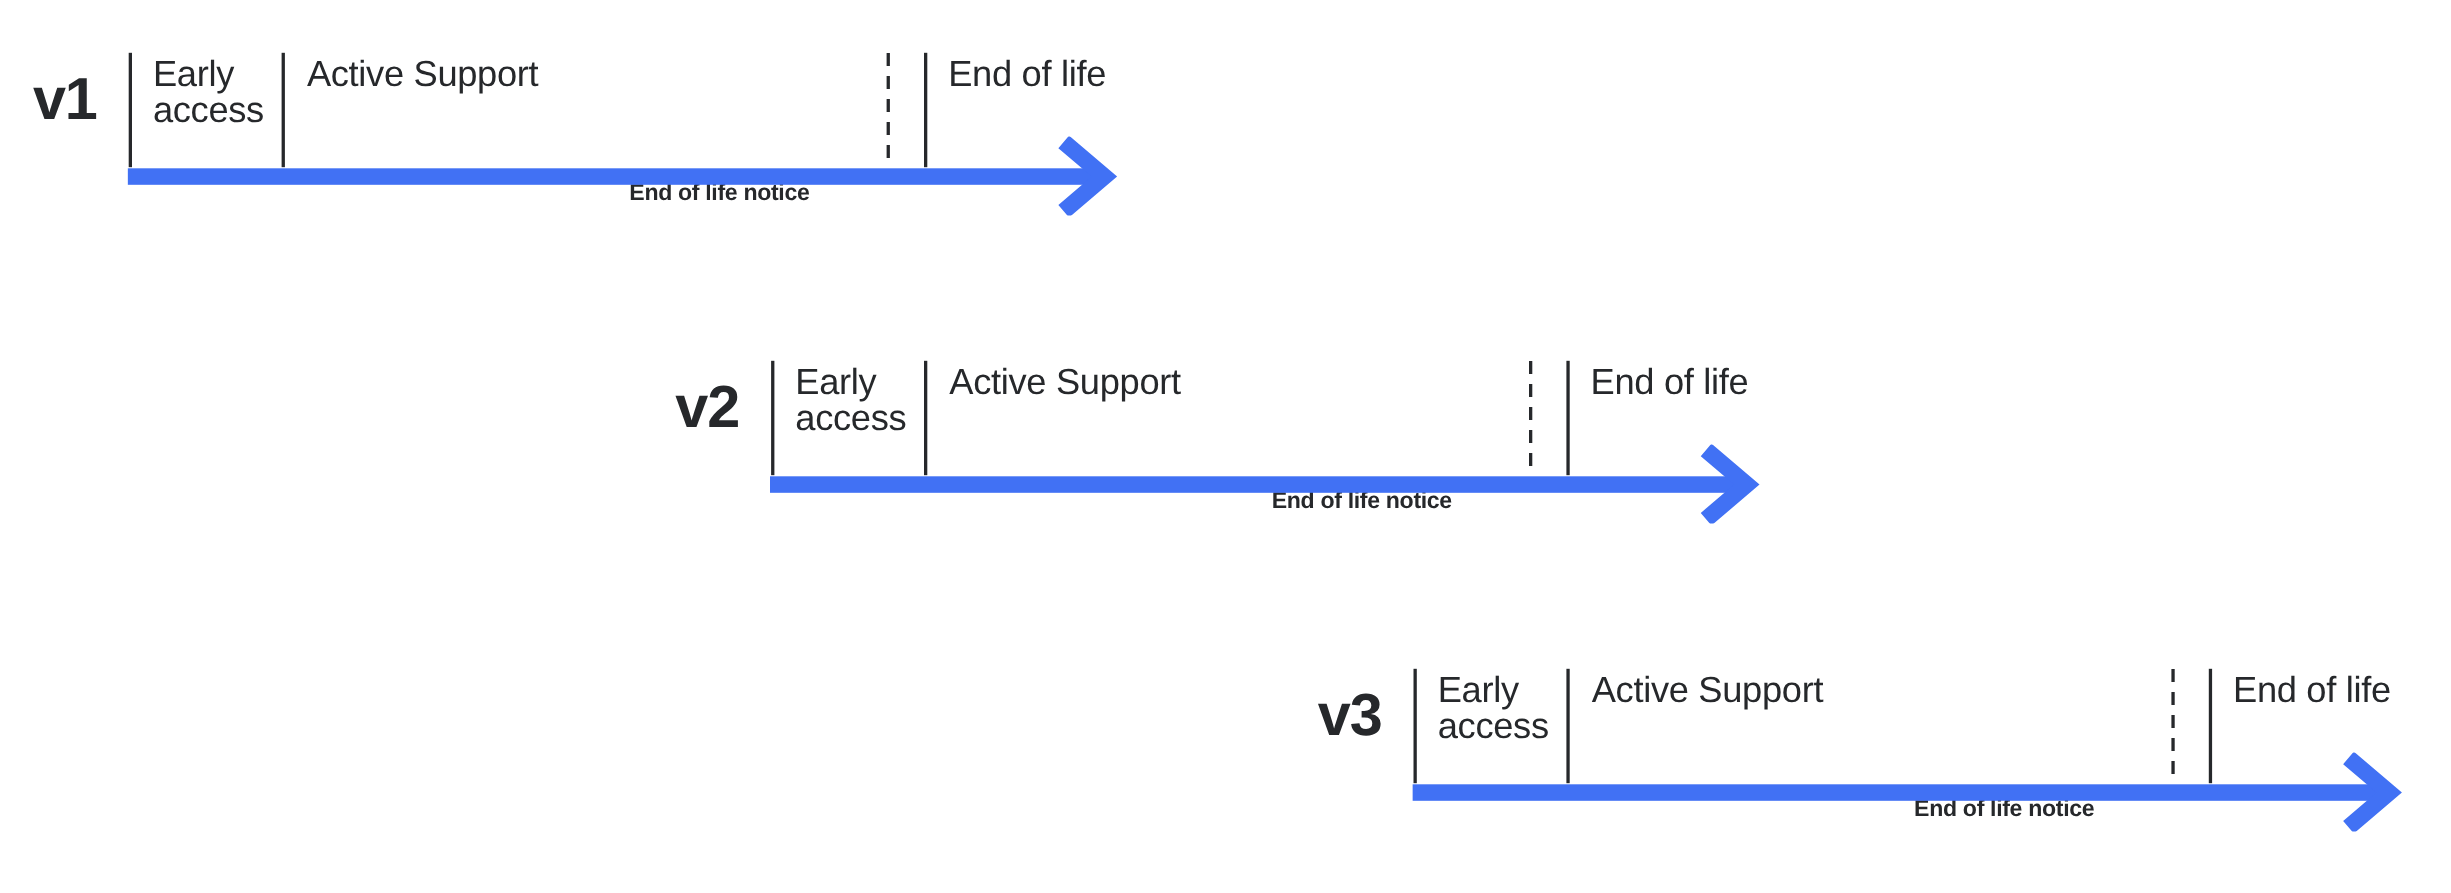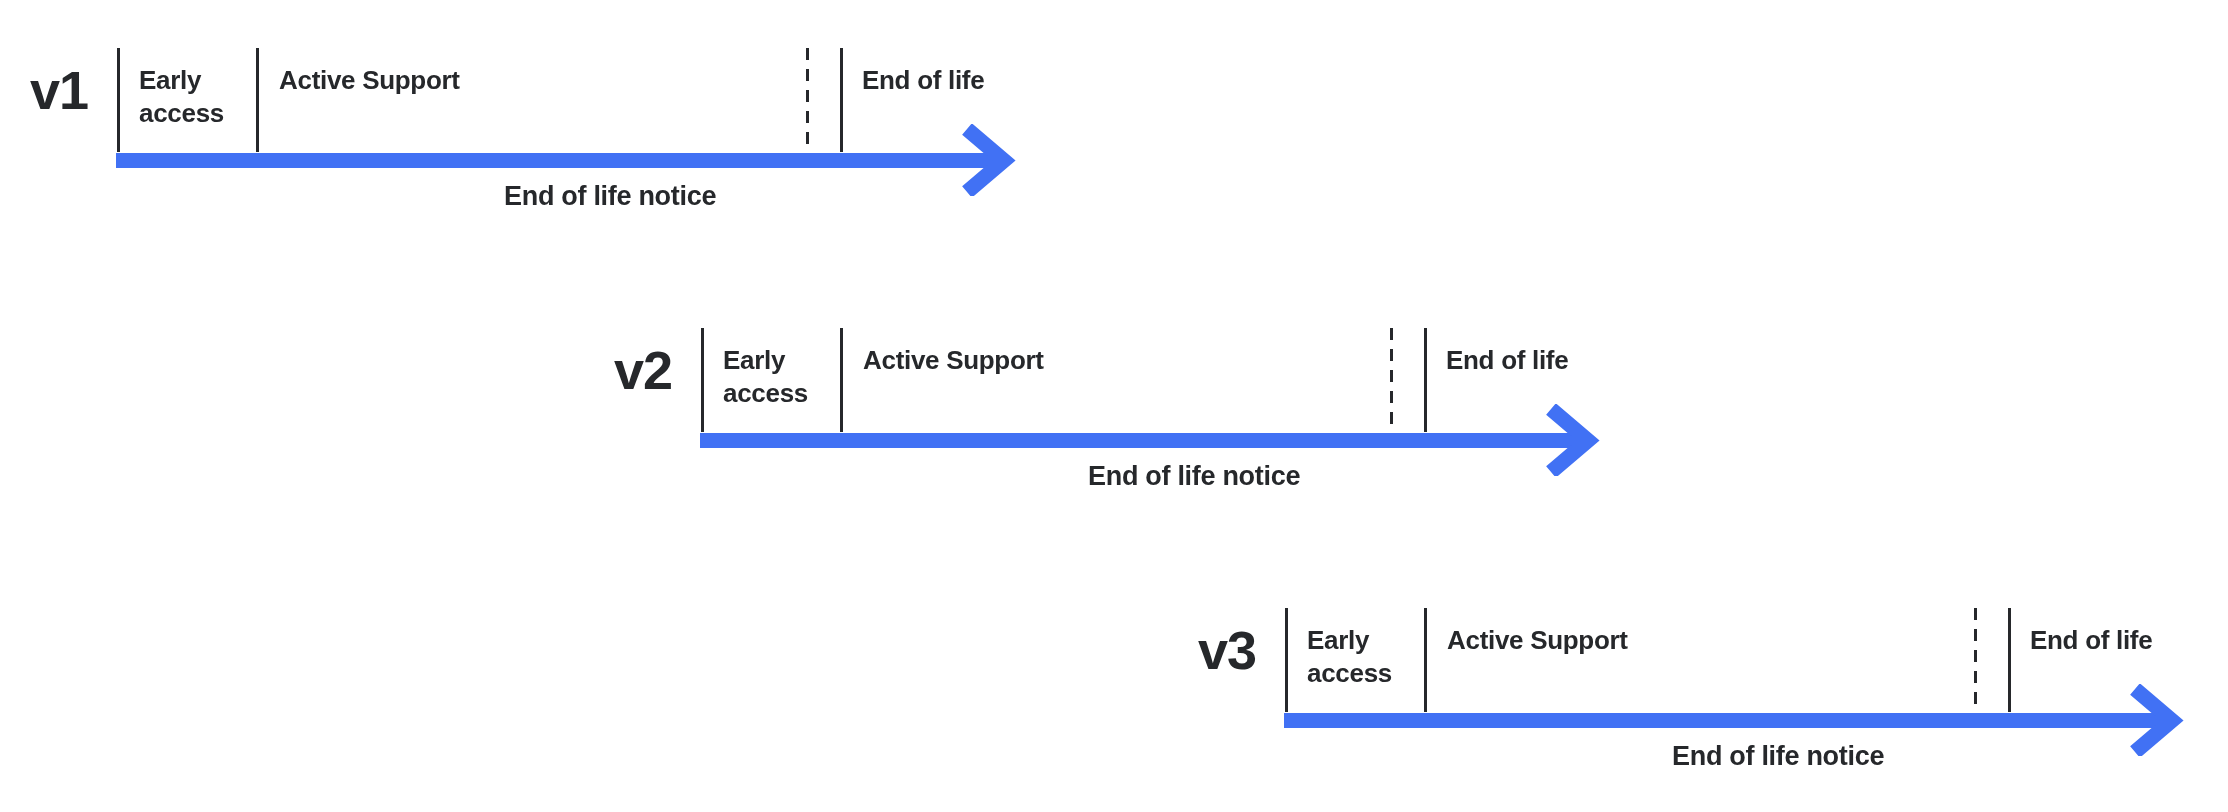--- a/index.html
+++ b/index.html
@@ -37,32 +37,32 @@
   .tick-mid{left:138px;}
   .tick-end{left:722px;}
   .dashed-line{
     left:688px;top:0;width:3px;height:104px;
     background:repeating-linear-gradient(
       to bottom,
       var(--text-dark) 0 12px,
       transparent 12px 21px);
   }
   .phase-label{
-    top:16px;
-    font-weight:700;font-size:26px;line-height:33px;
+    top:2px;
+    font-weight:400;font-size:33px;line-height:33px;
     letter-spacing:-0.3px;
     white-space:pre-line;
   }
   .label-early{left:21px;width:112px;}
   .label-active{left:161px;width:430px;}
   .label-eol{left:744px;width:320px;}
   .label-notice{
-    left:386px;top:133px;width:300px;
-    text-align:left;
-    font-weight:700;font-size:27px;line-height:31px;
+    left:386px;top:112px;width:300px;
+    text-align:center;
+    font-weight:700;font-size:21px;line-height:31px;
     letter-spacing:-0.3px;
   }
   .arrow{left:-2px;top:76px;width:900px;height:72px;}
   .arrow rect{fill:var(--arrow-blue);}
   .arrow polyline{
     fill:none;
     stroke:var(--arrow-blue);
     stroke-width:15;
     stroke-linecap:butt;
     stroke-linejoin:miter;

